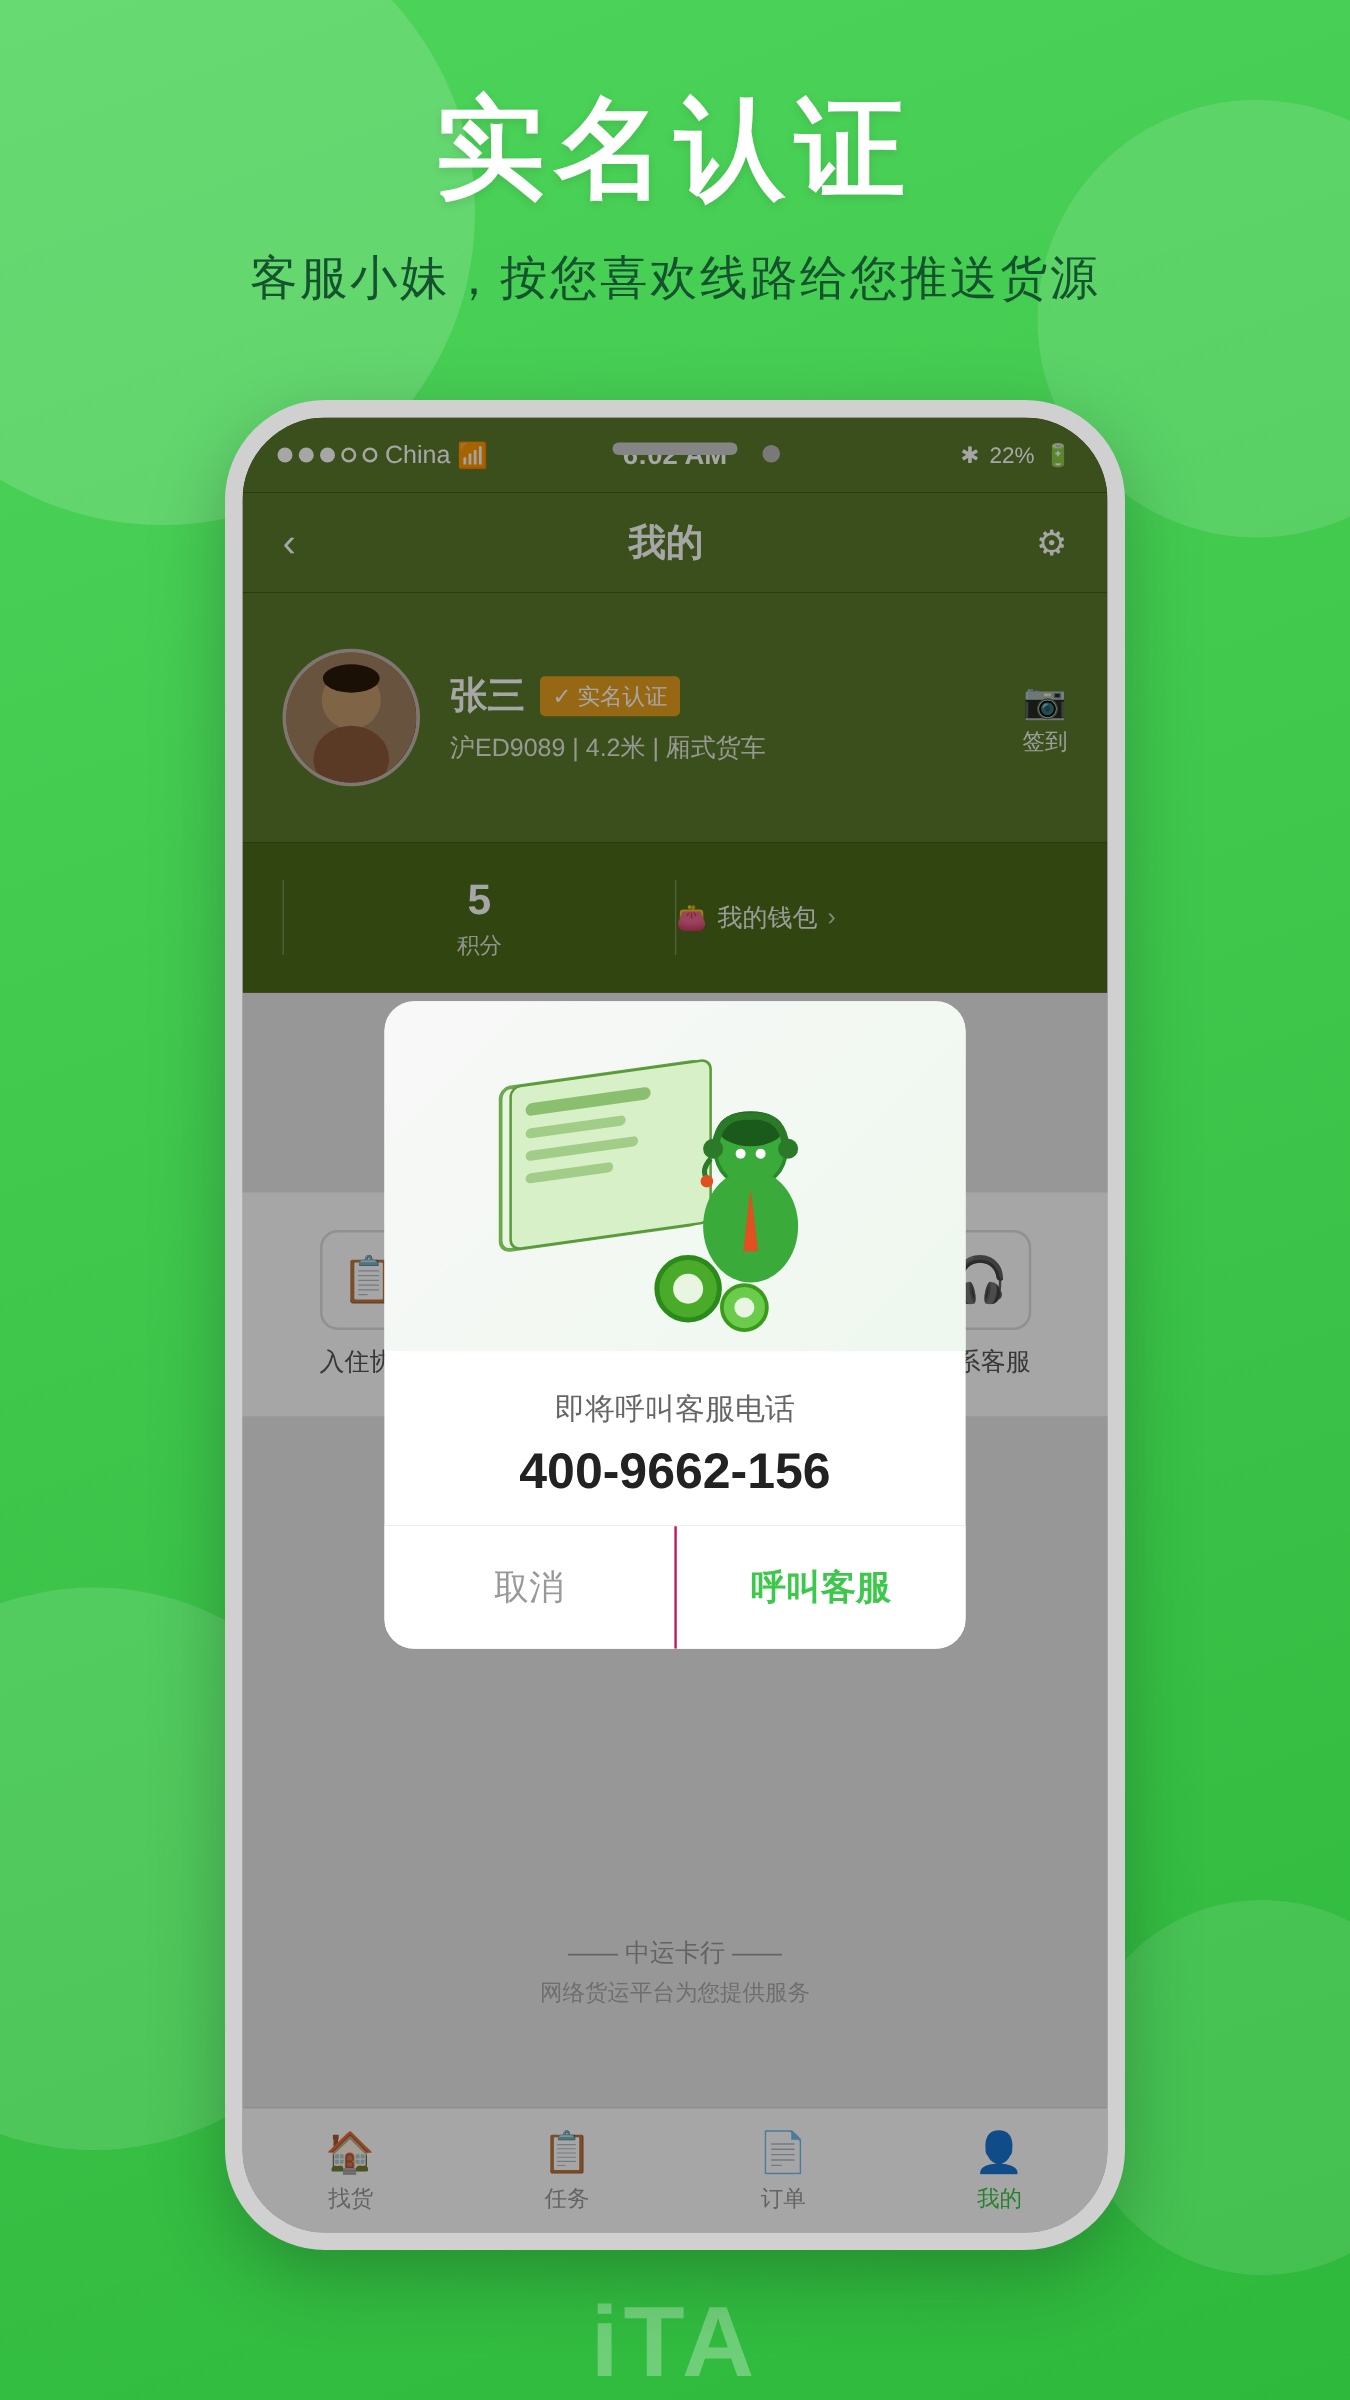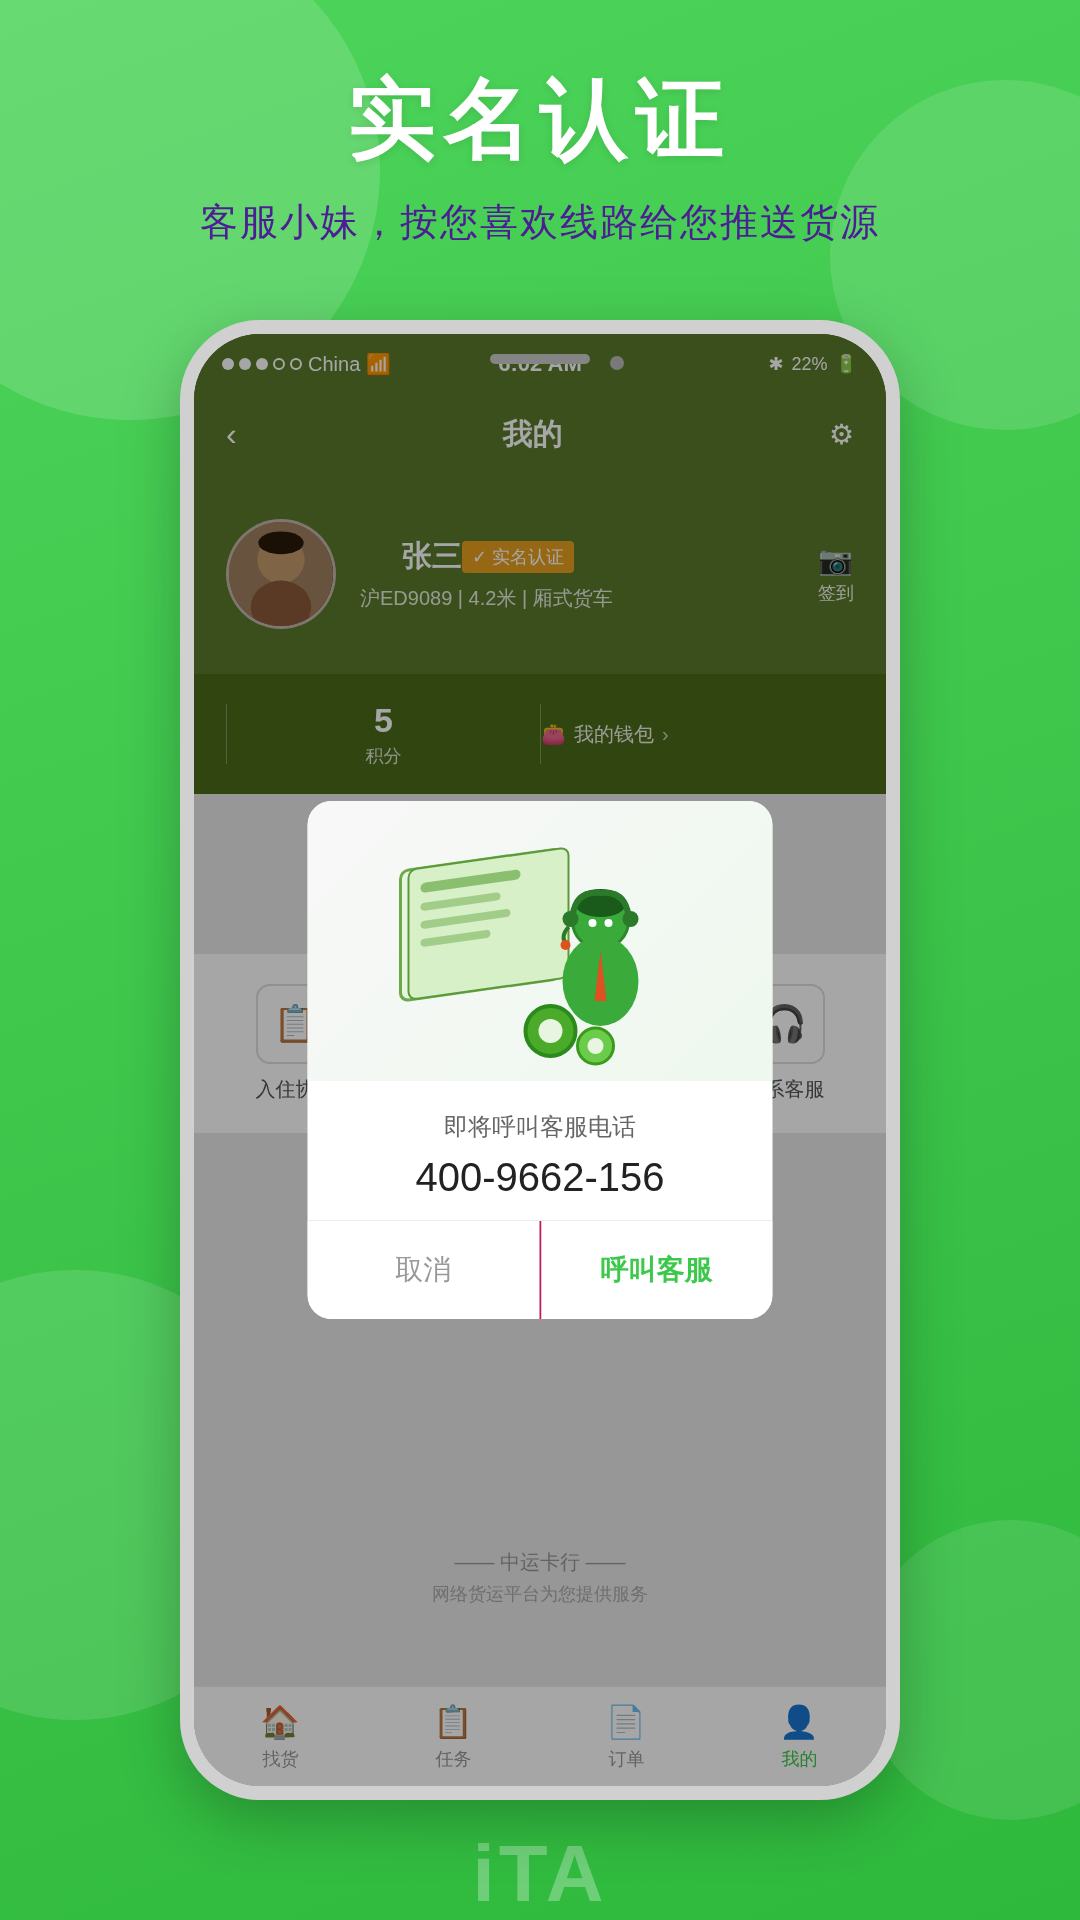--- a/index.html
+++ b/index.html
@@ -61,21 +61,21 @@
     }
     .header-title {
       font-size: 88px;
       font-weight: 800;
       color: #fff;
       letter-spacing: 8px;
       text-shadow: 0 2px 8px rgba(0,0,0,0.1);
     }
     .header-subtitle {
       font-size: 38px;
-      color: #4c1d95;
+      color: #14532d;
       margin-top: 18px;
       font-weight: 400;
       letter-spacing: 2px;
     }
 
     
     .phone-frame {
       position: absolute;
       top: 320px;
       left: 50%;
@@ -198,21 +198,21 @@
       justify-content: center;
       font-size: 50px;
     }
     .profile-info {
       margin-left: 24px;
       flex: 1;
     }
     .profile-name-row {
       display: flex;
       align-items: center;
-      margin-left: 42px;
+      gap: 12px;
     }
     .profile-name {
       color: #fff;
       font-size: 30px;
       font-weight: 700;
     }
     .verified-badge {
       background: #e8a020;
       color: #fff;
       font-size: 18px;
@@ -402,21 +402,21 @@
     .modal-body {
       padding: 30px 40px 20px;
     }
     .modal-subtitle {
       font-size: 24px;
       color: #666;
       text-align: center;
     }
     .modal-phone {
       font-size: 40px;
-      font-weight: 400;
+      font-weight: 700;
       color: #222;
       text-align: center;
       margin-top: 12px;
     }
 
     .modal-actions {
       display: flex;
       border-top: 1px solid #eee;
     }
     .modal-cancel {

